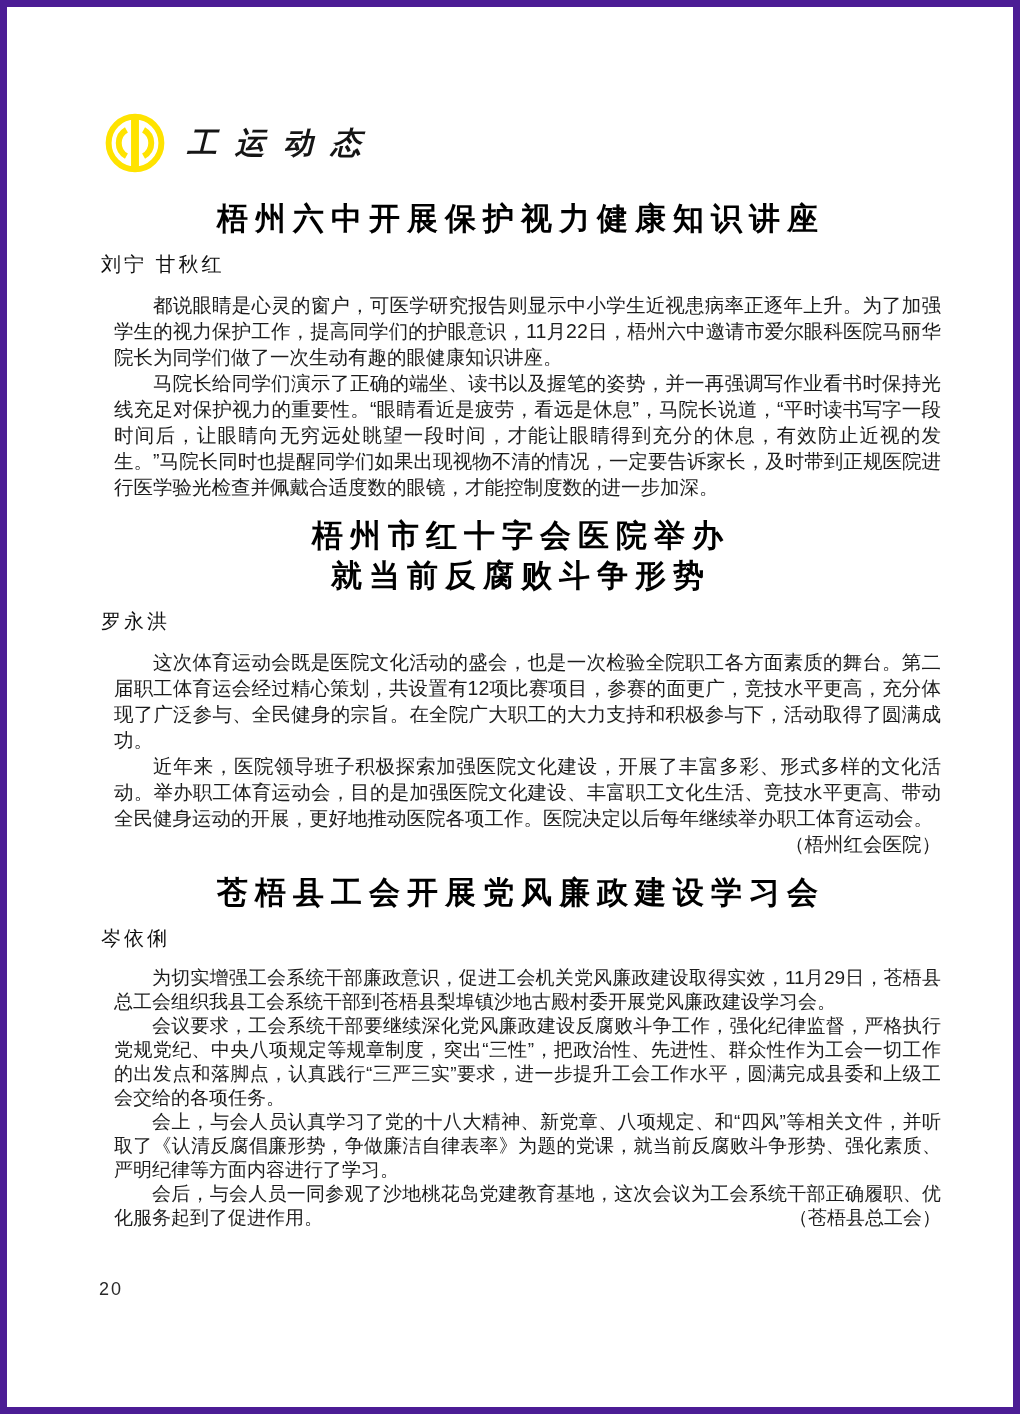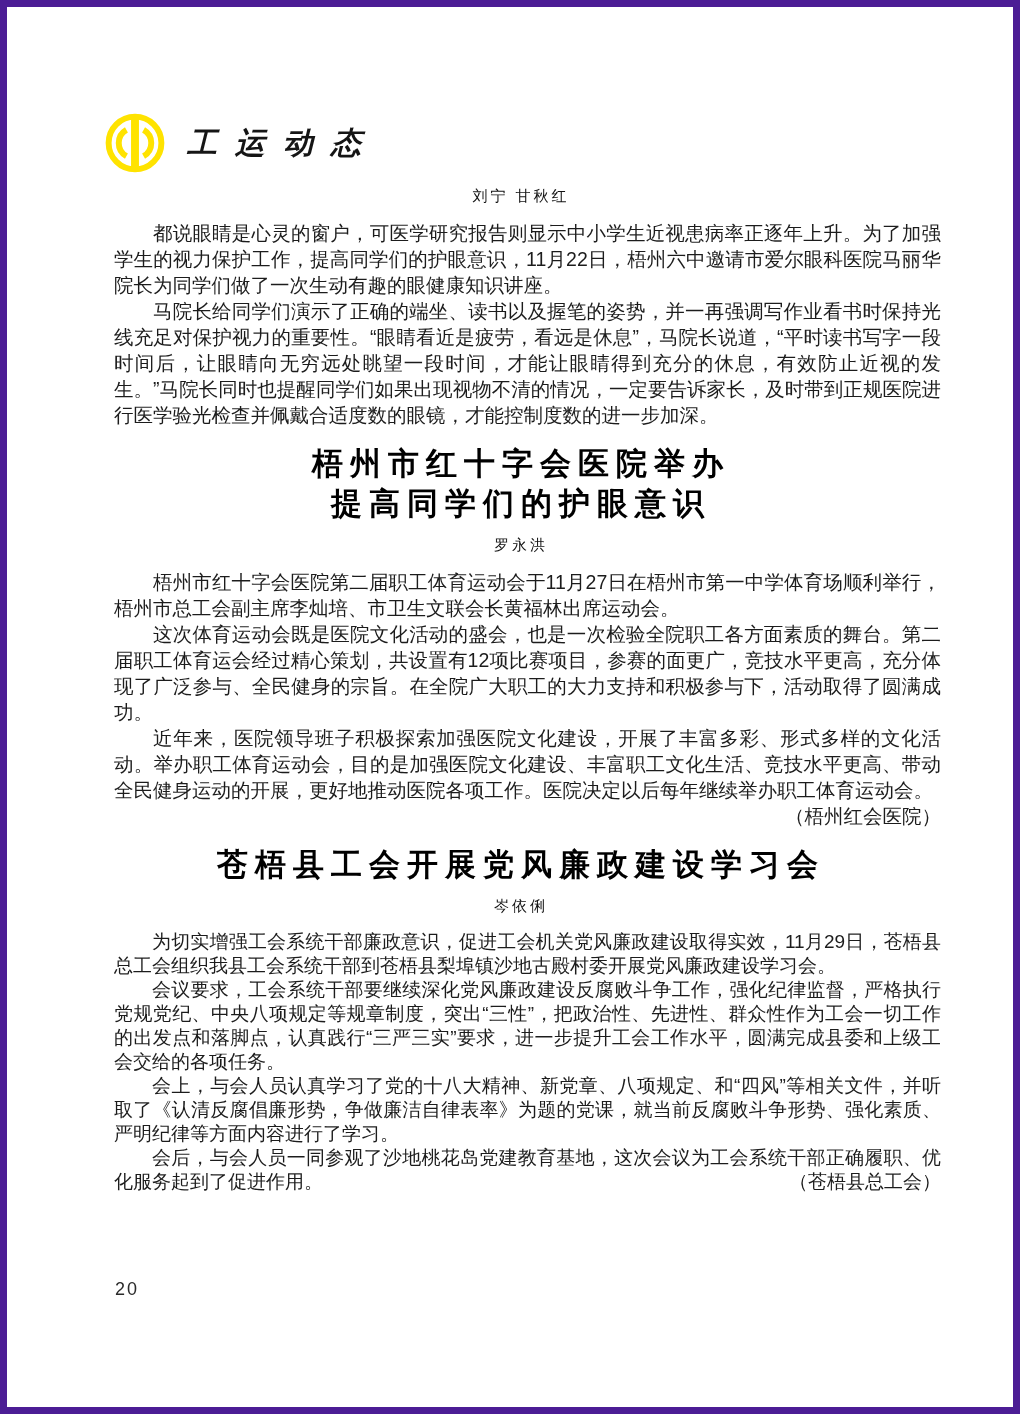--- a/index.html
+++ b/index.html
@@ -40,41 +40,41 @@
     margin-top: 24px;
     text-align: center;
     font-size: 31px;
     line-height: 40px;
     font-weight: 900;
     letter-spacing: 7px;
     color: #000;
   }
   .authors {
     margin-top: 12px;
-    text-align: center;
-    font-size: 15px;
+    text-align: left;
+    font-size: 20px;
     letter-spacing: 3px;
     color: #111;
   }
   .body-block { margin-top: 14px; margin-left: 13px; }
   .para {
     font-size: 19.5px;
     line-height: 26px;
     text-align: justify;
     text-indent: 2em;
     color: #1c1c1c;
     overflow: hidden;
   }
   .article-3 .para { font-size: 19px; line-height: 24px; }
   .attribution { float: right; text-indent: 0; }
   .a2-title-gap { margin-top: 16px; }
   .a3-title-gap { margin-top: 16px; }
   .page-number {
     position: absolute;
-    left: 108px;
+    left: 92px;
     top: 1272px;
     font-size: 18px;
     letter-spacing: 2px;
     color: #2a2a2a;
   }
 </style>
 </head>
 <body>
 
 <div class="page">
@@ -86,35 +86,37 @@
           <circle cx="50" cy="47" r="40" stroke-width="9"></circle>
           <line x1="50" y1="9" x2="50" y2="85" stroke-width="12"></line>
           <path d="M 37 27 A 23 23 0 0 0 37 67" stroke-width="9"></path>
           <path d="M 63 27 A 23 23 0 0 1 63 67" stroke-width="9"></path>
         </g>
       </svg>
       <div class="masthead">工运动态</div>
     </div>
 
     <div class="article article-1">
+      <div class="article-title">
+        <div>梧州六中开展保护视力健康知识讲座</div>
+      </div>
       <div class="authors">刘宁 甘秋红</div>
       <div class="body-block">
         <p class="para">都说眼睛是心灵的窗户，可医学研究报告则显示中小学生近视患病率正逐年上升。为了加强学生的视力保护工作，提高同学们的护眼意识，11月22日，梧州六中邀请市爱尔眼科医院马丽华院长为同学们做了一次生动有趣的眼健康知识讲座。</p>
         <p class="para">马院长给同学们演示了正确的端坐、读书以及握笔的姿势，并一再强调写作业看书时保持光线充足对保护视力的重要性。“眼睛看近是疲劳，看远是休息”，马院长说道，“平时读书写字一段时间后，让眼睛向无穷远处眺望一段时间，才能让眼睛得到充分的休息，有效防止近视的发生。”马院长同时也提醒同学们如果出现视物不清的情况，一定要告诉家长，及时带到正规医院进行医学验光检查并佩戴合适度数的眼镜，才能控制度数的进一步加深。</p>
       </div>
     </div>
 
     <div class="article article-2">
       <div class="article-title a2-title-gap">
         <div>梧州市红十字会医院举办</div>
-        <div>提高同学们的护眼意识</div>
+        <div>就当前反腐败斗争形势</div>
       </div>
       <div class="authors">罗永洪</div>
       <div class="body-block">
-        <p class="para">梧州市红十字会医院第二届职工体育运动会于11月27日在梧州市第一中学体育场顺利举行，梧州市总工会副主席李灿培、市卫生文联会长黄福林出席运动会。</p>
         <p class="para">这次体育运动会既是医院文化活动的盛会，也是一次检验全院职工各方面素质的舞台。第二届职工体育运会经过精心策划，共设置有12项比赛项目，参赛的面更广，竞技水平更高，充分体现了广泛参与、全民健身的宗旨。在全院广大职工的大力支持和积极参与下，活动取得了圆满成功。</p>
         <p class="para"><span>近年来，医院领导班子积极探索加强医院文化建设，开展了丰富多彩、形式多样的文化活动。举办职工体育运动会，目的是加强医院文化建设、丰富职工文化生活、竞技水平更高、带动全民健身运动的开展，更好地推动医院各项工作。医院决定以后每年继续举办职工体育运动会。</span><span class="attribution">（梧州红会医院）</span></p>
       </div>
     </div>
 
     <div class="article article-3">
       <div class="article-title a3-title-gap">
         <div>苍梧县工会开展党风廉政建设学习会</div>
       </div>
       <div class="authors">岑依俐</div>

